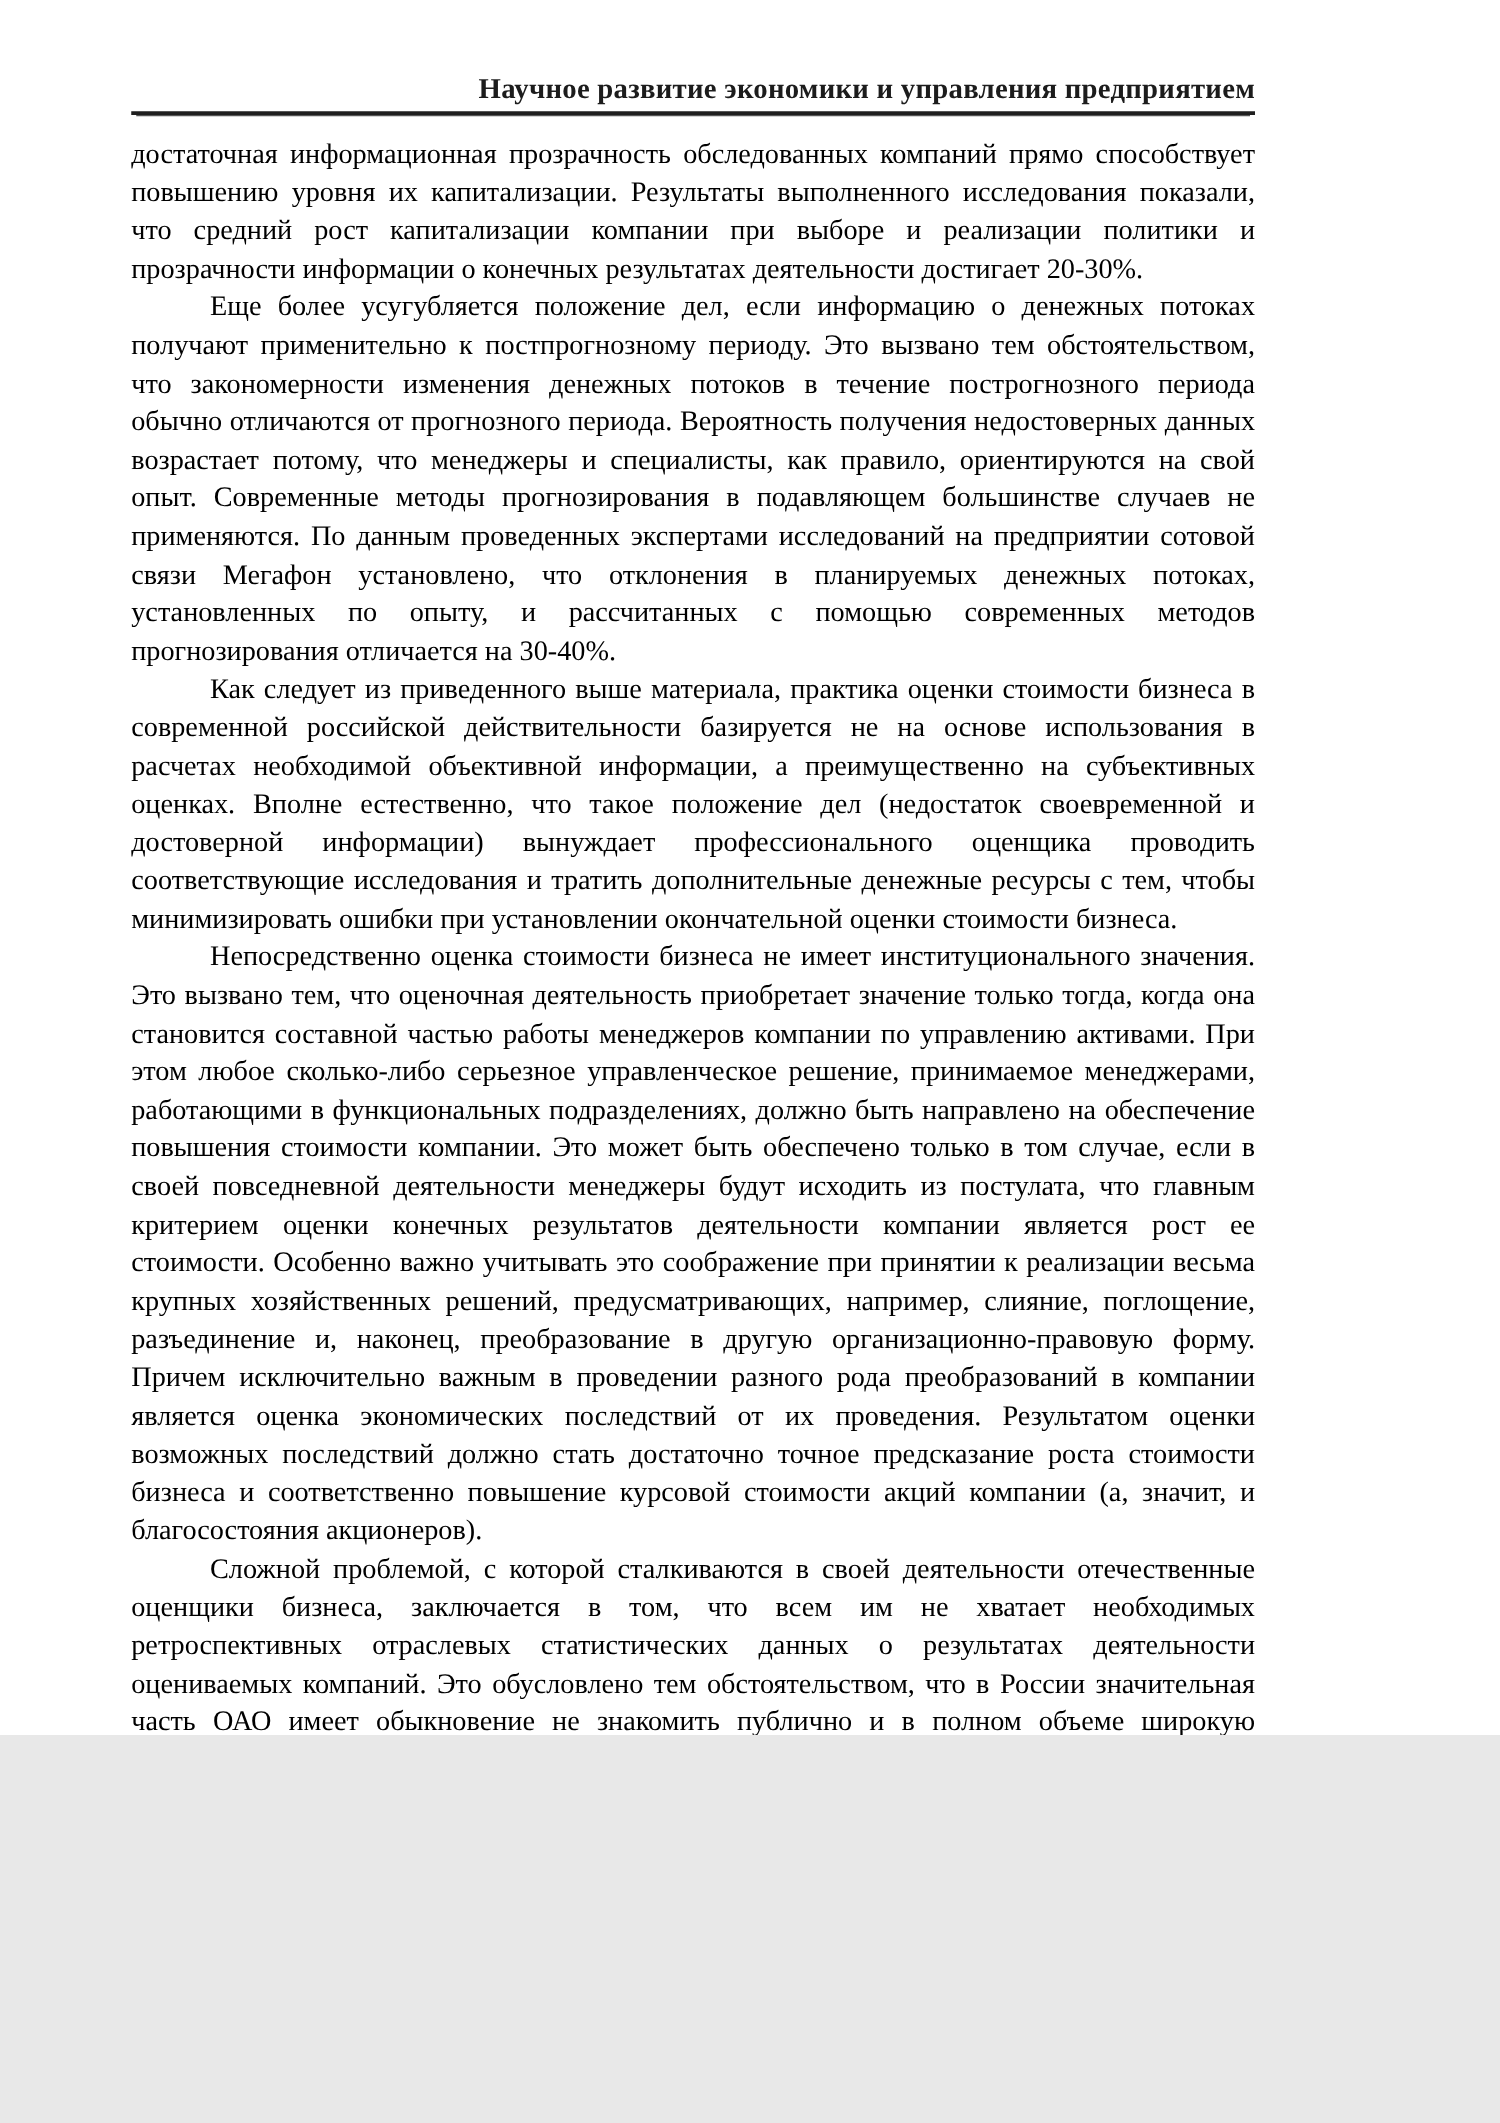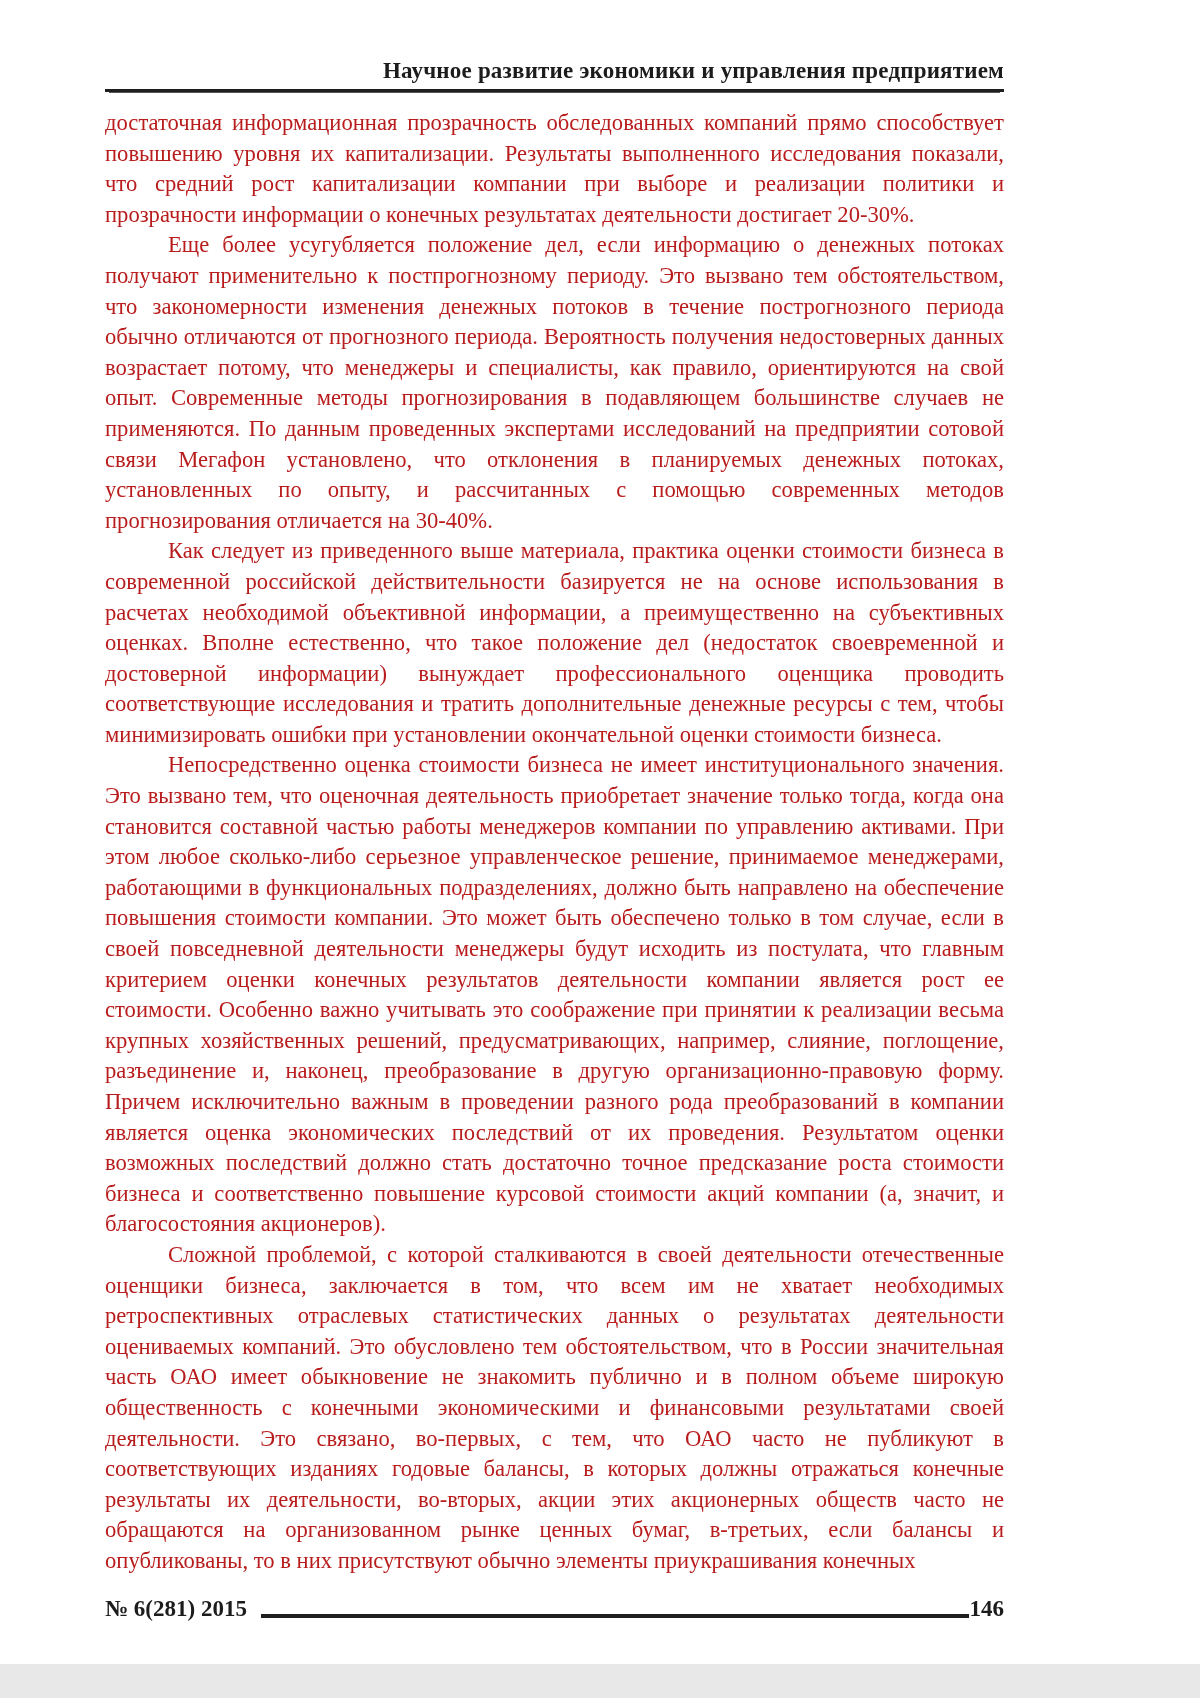--- a/index.html
+++ b/index.html
@@ -2,21 +2,21 @@
 <html lang="ru"><head>
 <meta charset="utf-8">
 <style>
   * { margin: 0; padding: 0; box-sizing: border-box; }
 
   html, body { background: #e8e8e8; }
 
   .page {
     position: relative;
     width: 1200px;
-    height: 1664px;
+    height: 1388px;
     margin: 0 auto;
     background: #ffffff;
     color: #1c1c1c;
     font-family: "Liberation Serif", "DejaVu Serif", serif;
     overflow: hidden;
   }
 
   .content {
     position: absolute;
     left: 105px;
@@ -35,21 +35,21 @@
   }
 
   .body-text {
     margin-top: 16px;
   }
 
   .body-text p {
     font-size: 22.6px;
     line-height: 30.6px;
     text-align: justify;
-    color: #b91c1c;
+    color: #000000;
   }
 
   .body-text p.indent { text-indent: 63px; }
 
   .page-footer {
     position: absolute;
     left: 105px;
     right: 196px;
     top: 1596px;
     display: flex;

